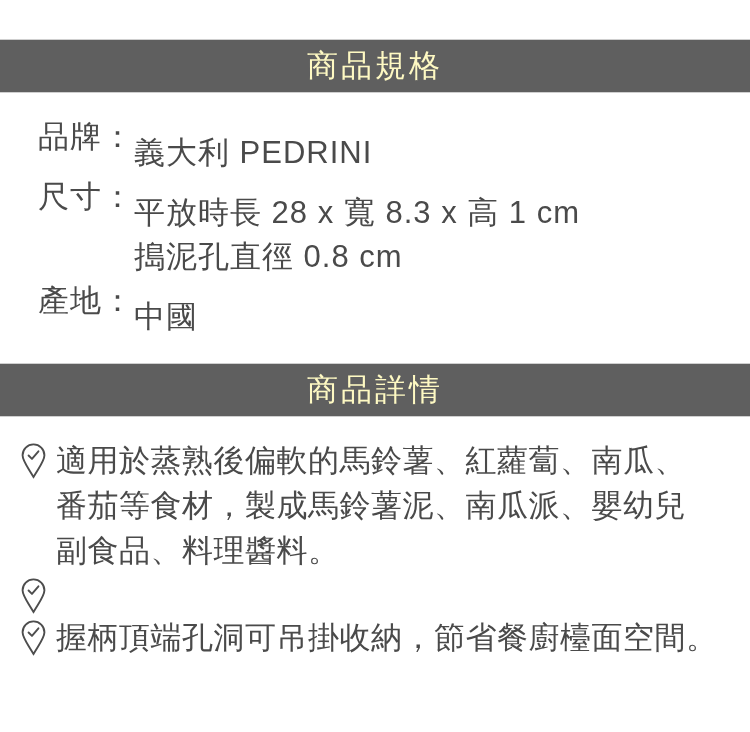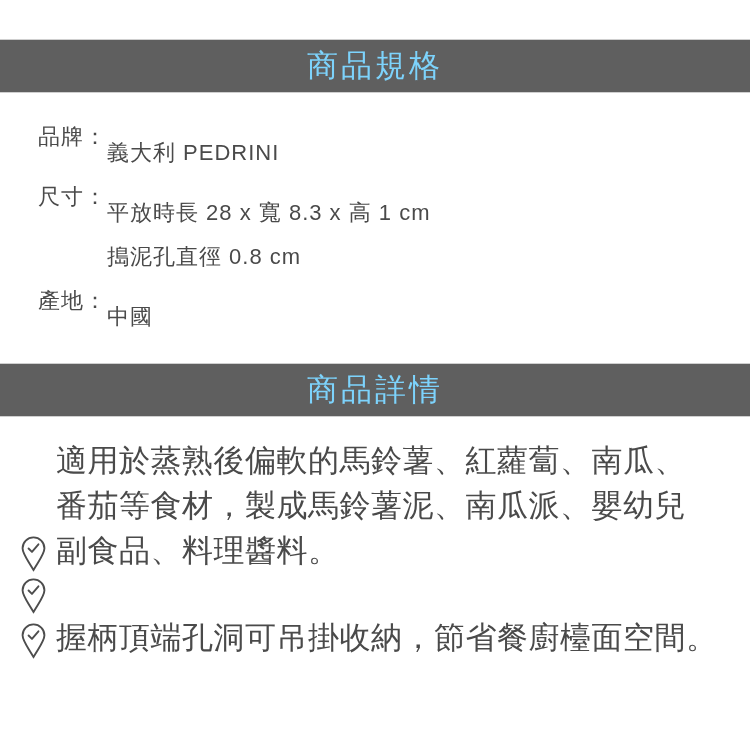--- a/index.html
+++ b/index.html
@@ -21,45 +21,45 @@
     height: 54px;
     background: #5f5f5f;
     border-top: 1px solid #cfcfcf;
     border-bottom: 1px solid #cfcfcf;
     display: flex;
     align-items: center;
     justify-content: center;
   }
   .section-bar .bar-title {
     margin: 0;
-    color: #7dd3fc;
+    color: #fef9c3;
     font-size: 31px;
     font-weight: 400;
     letter-spacing: 3px;
   }
 
   .spec {
     padding: 22px 30px 24px 38px;
     color: #4a4a4a;
-    font-size: 22px;
+    font-size: 31px;
     line-height: 44px;
     letter-spacing: 1px;
   }
   .spec-row { display: flex; align-items: flex-start; }
   .spec-label { flex: 0 0 auto; white-space: nowrap; }
   .spec-value { white-space: pre-line; margin-top: 16px; }
 
   .details {
     padding: 21px 28px 0 20px;
     color: #4a4a4a;
     font-size: 31px;
     line-height: 45px;
     letter-spacing: 0.5px;
   }
-  .bullet { display: flex; align-items: flex-end; }
+  .bullet { display: flex; align-items: flex-start; }
   .bullet .pin-icon {
     flex: 0 0 auto;
     width: 27px;
     height: 38px;
     margin: 4px 9px 0 0;
   }
   .bullet-text { white-space: pre-line; }
 </style>
 </head>
 <body>

